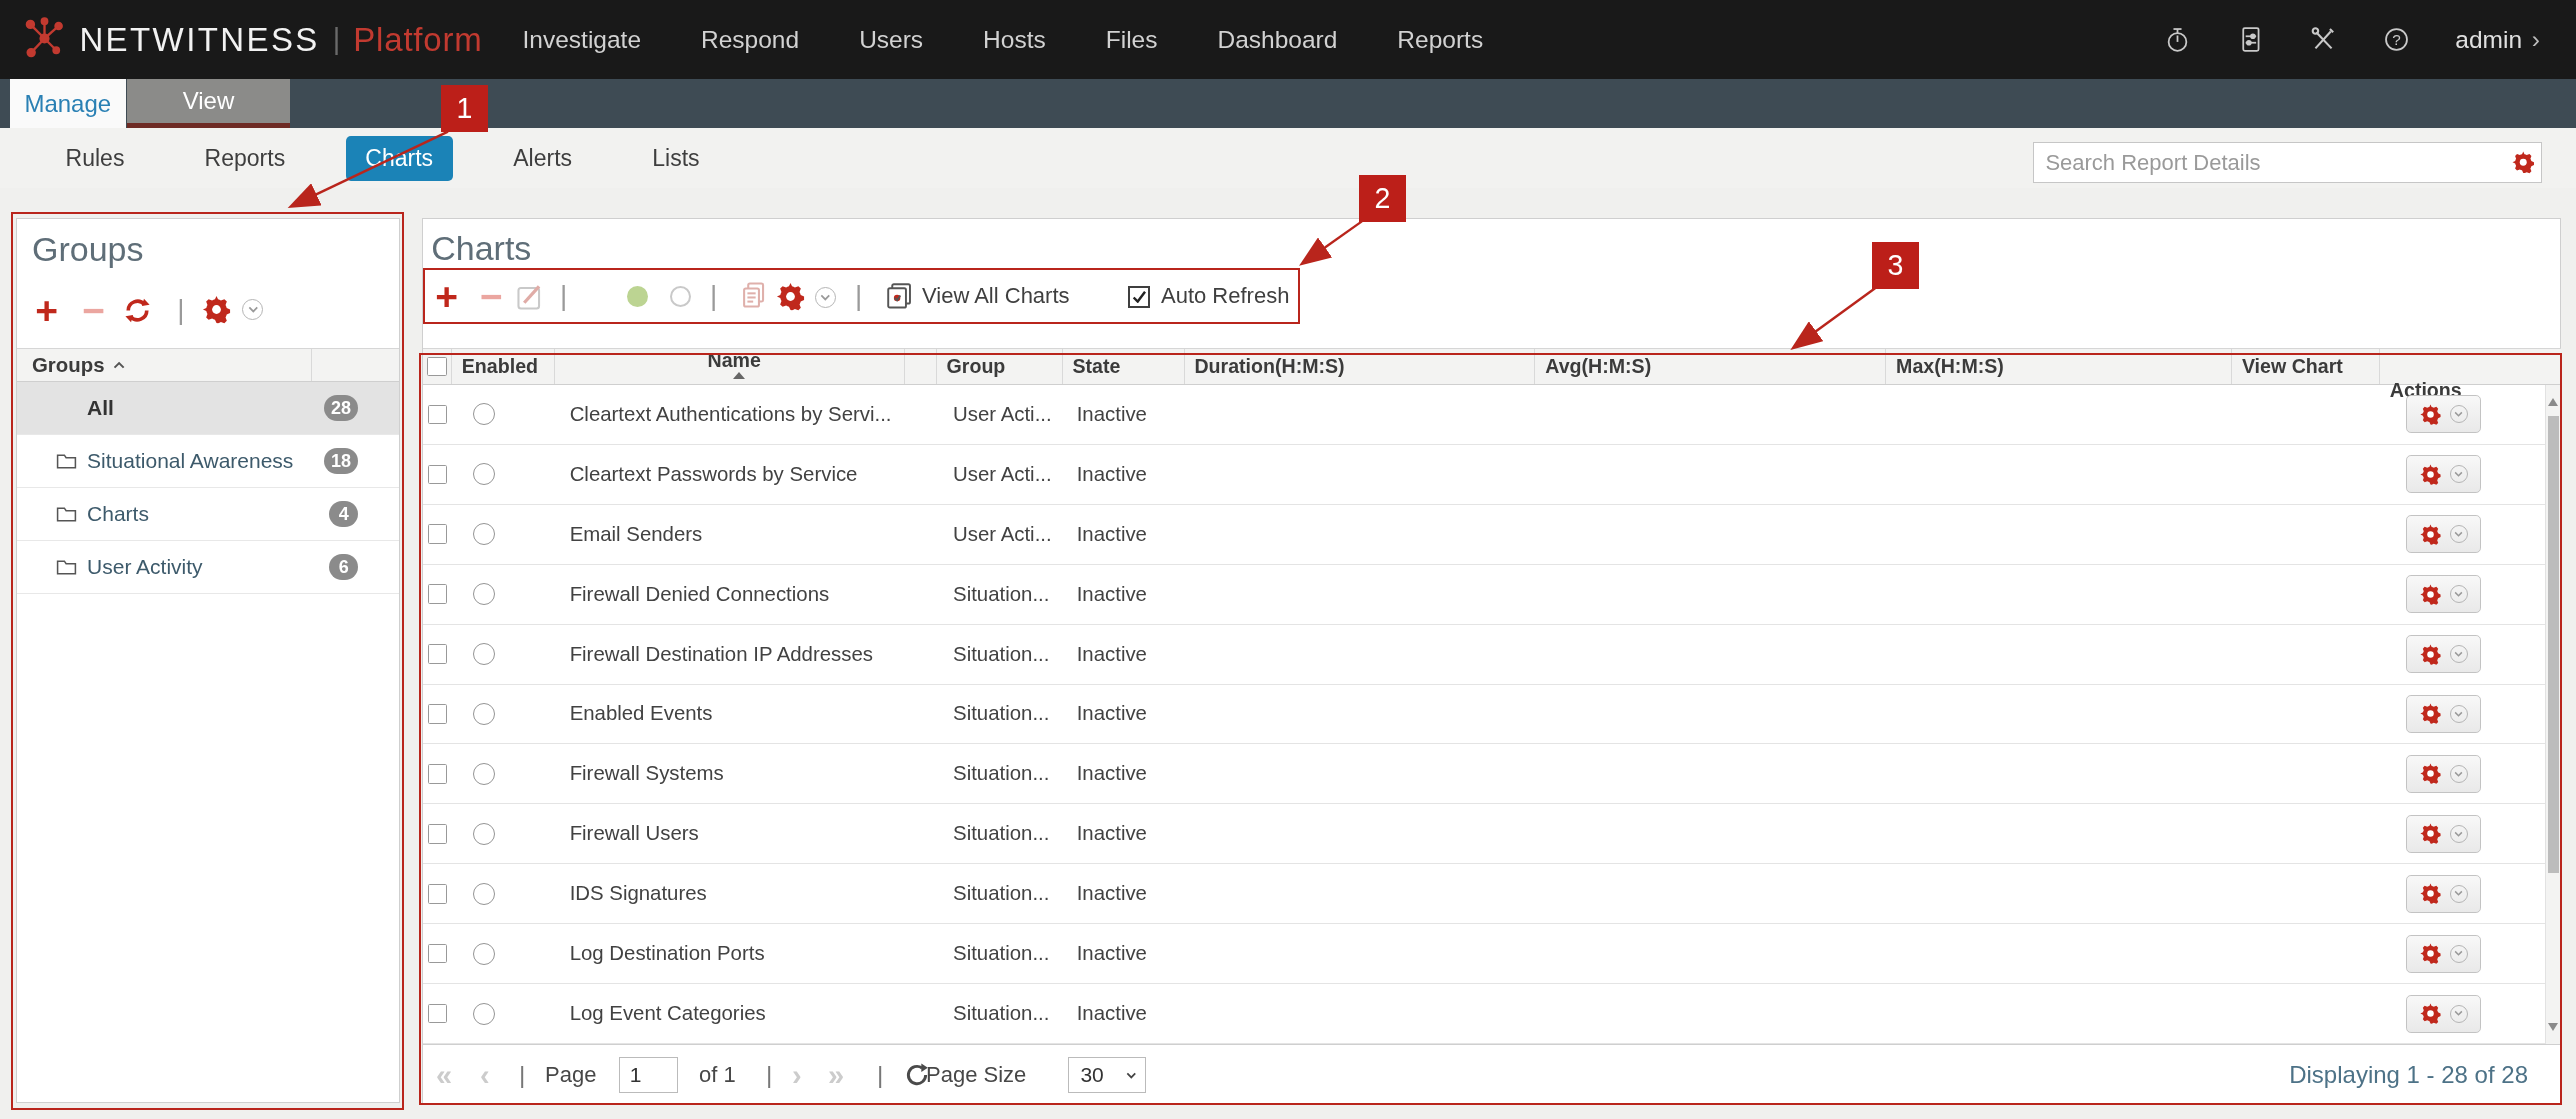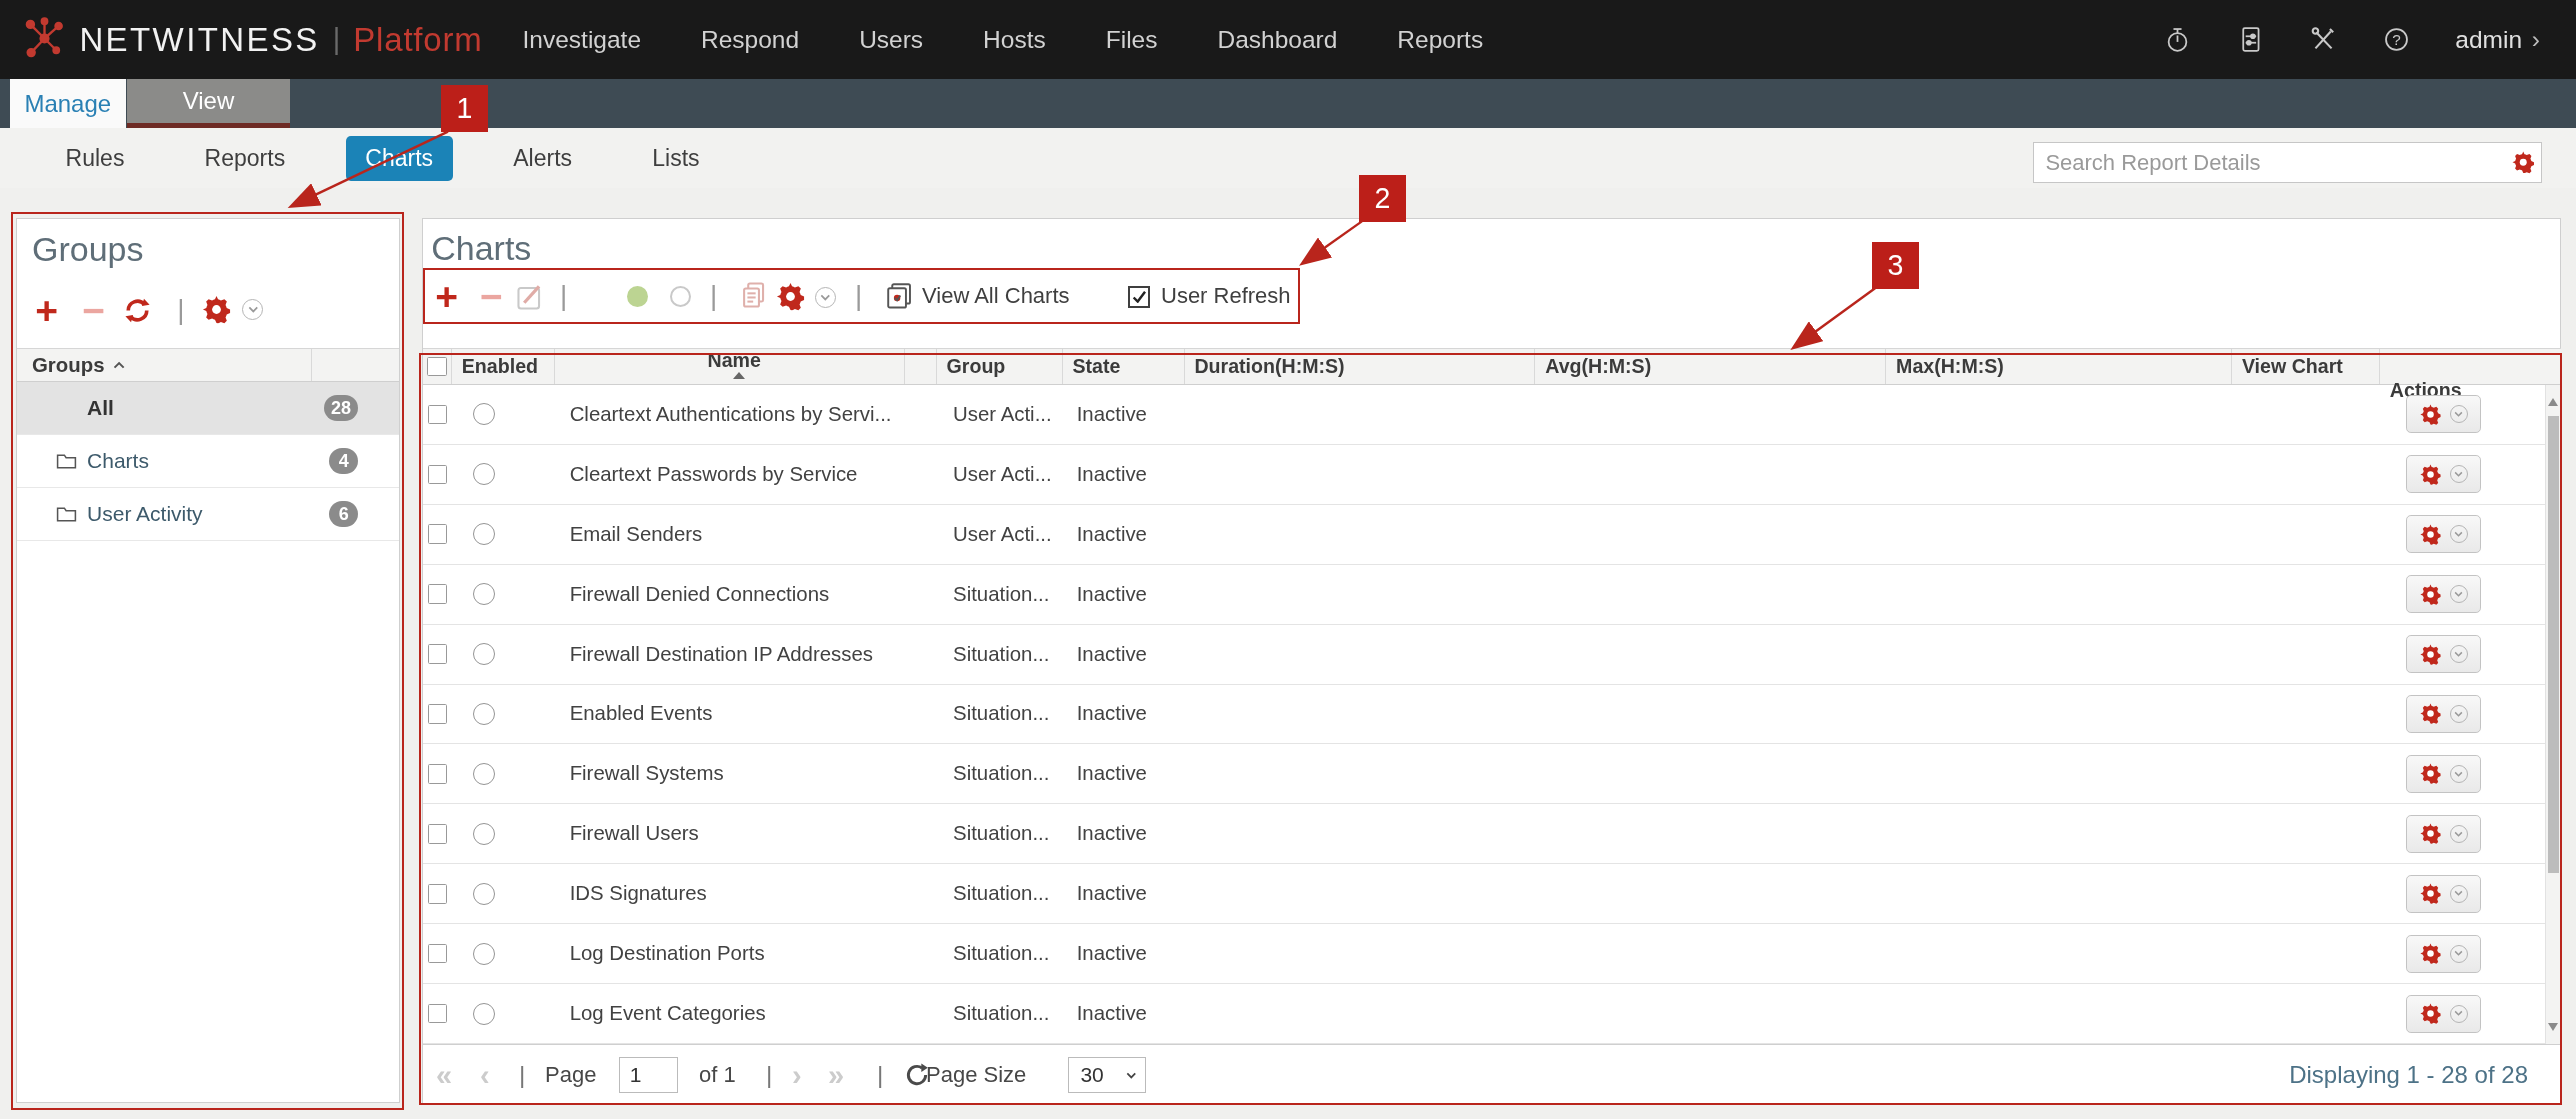--- a/index.html
+++ b/index.html
@@ -257,20 +257,29 @@
         <div class="grow selected">
           <span class="gfolder" style="visibility: hidden;">
             <svg width="21" height="17" viewBox="0 0 26 21">
               <use href="#sym-folder"></use>
             </svg>
           </span>
           <span class="gname">All</span>
           <span class="gbadge">28</span>
         </div>
 
+        <div class="grow">
+          <span class="gfolder">
+            <svg width="21" height="17" viewBox="0 0 26 21">
+              <use href="#sym-folder"></use>
+            </svg>
+          </span>
+          <span class="gname">Situational Awareness</span>
+          <span class="gbadge">18</span>
+        </div>
 
         <div class="grow">
           <span class="gfolder">
             <svg width="21" height="17" viewBox="0 0 26 21">
               <use href="#sym-folder"></use>
             </svg>
           </span>
           <span class="gname">Charts</span>
           <span class="gbadge">4</span>
         </div>
@@ -333,21 +342,21 @@
         <circle cx="15" cy="21" r="4" fill="#c0281c" stroke="none"></circle>
           <polyline points="12,21 15,24 19,18"></polyline>
       </svg>
     </span>
     <span class="ic tlabel" style="left:499px; top:51px; height:52px;">View All Charts</span>
     <span class="ic autorefresh-box" style="left:705px; top:67px;">
       <svg width="14.7" height="12.2" viewBox="0 0 18 15">
           <polyline points="2,8 7,13 16,1" fill="none" stroke="#222" stroke-width="3"></polyline>
         </svg>
     </span>
-    <span class="ic tlabel" style="left:738px; top:51px; height:52px;">User Refresh</span>
+    <span class="ic tlabel" style="left:738px; top:51px; height:52px;">Auto Refresh</span>
 
     <div id="ctable-head">
       <span class="hc" style="width:29px; padding-left:0; justify-content:center;">
           <span class="cbx"></span>
         </span>
       <span class="hc" style="width:103px;">
           <span>Enabled</span>
         </span>
       <span class="hc" style="width:350px;flex-direction:column;">
           <span>Name</span>

